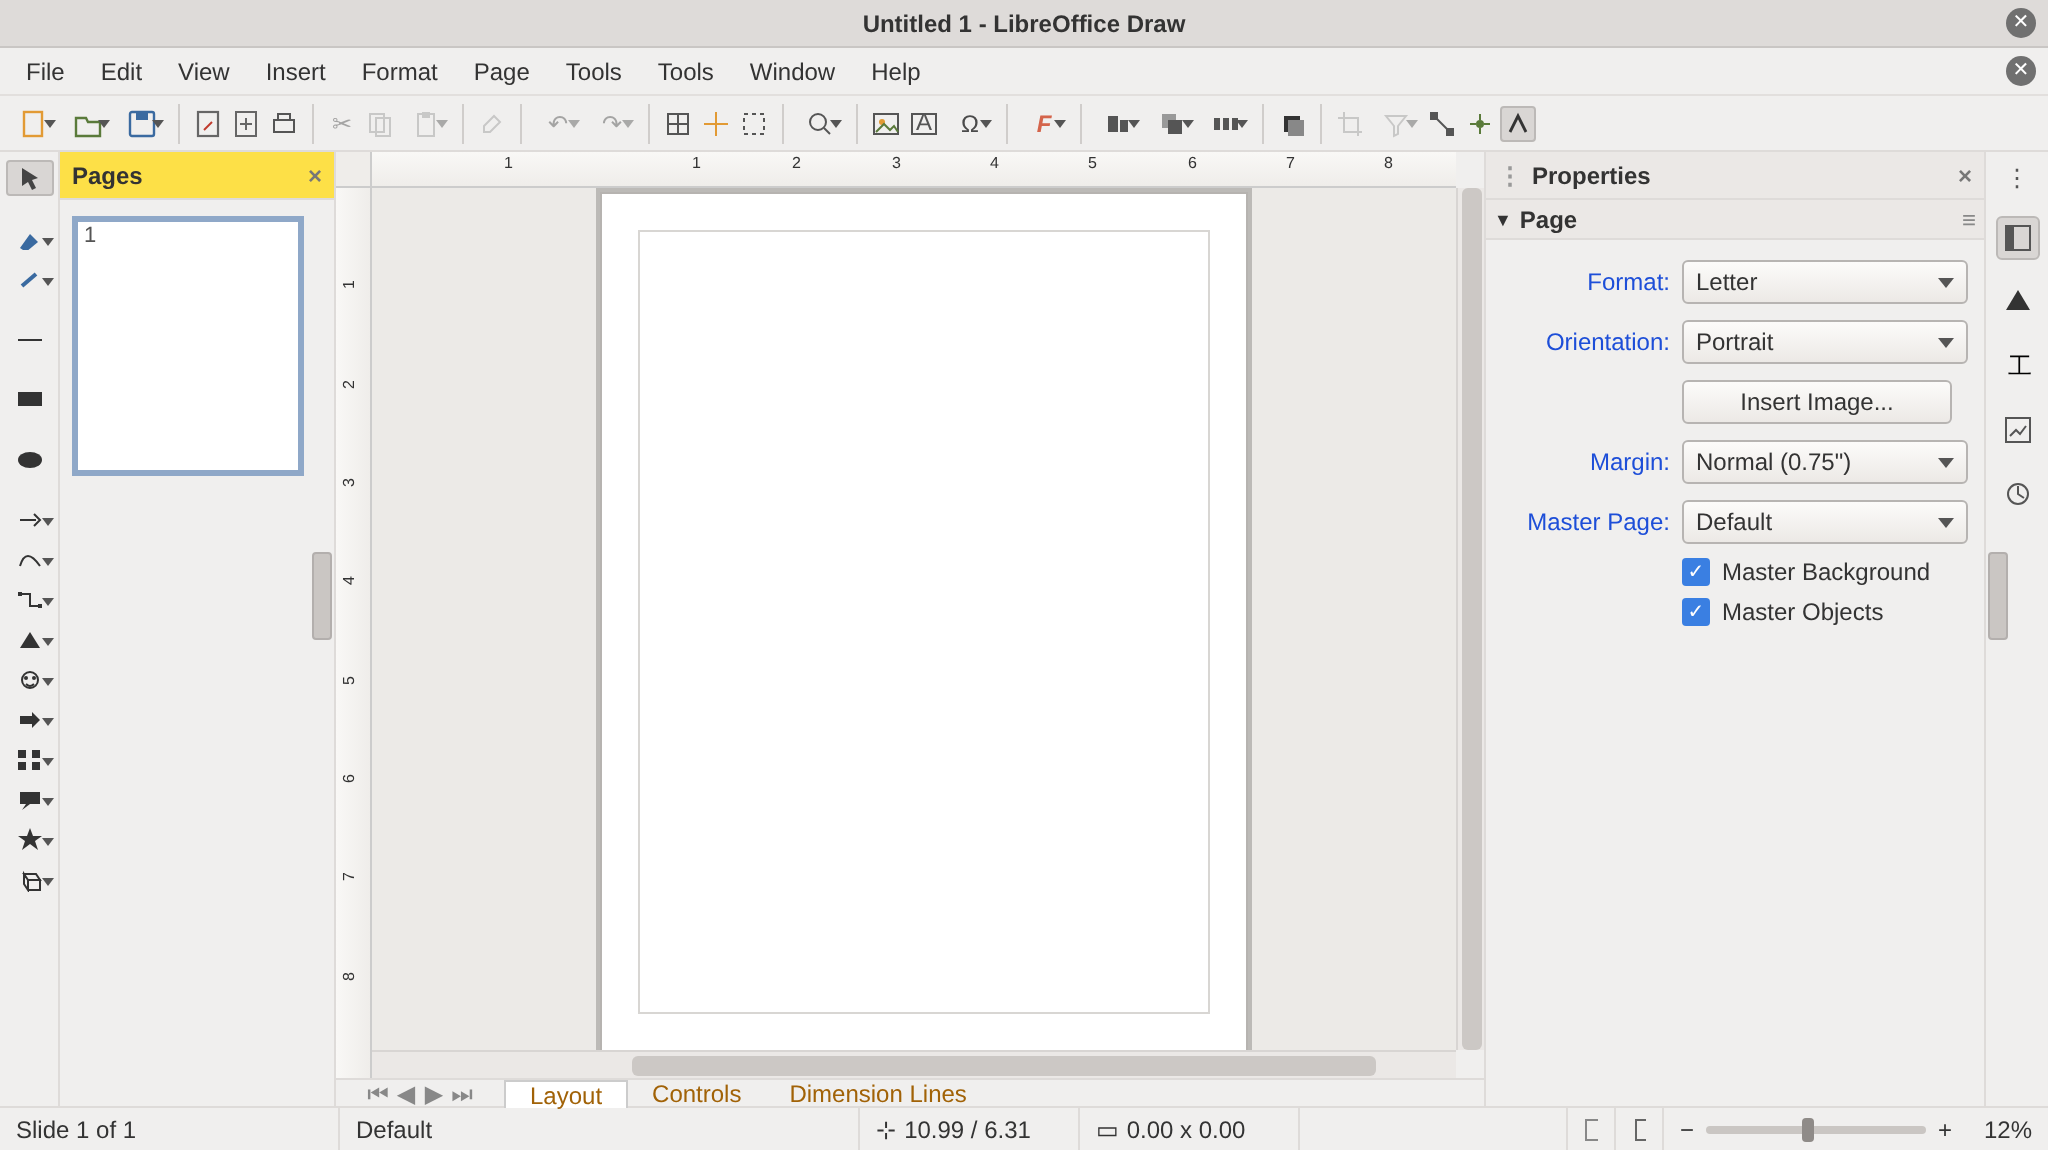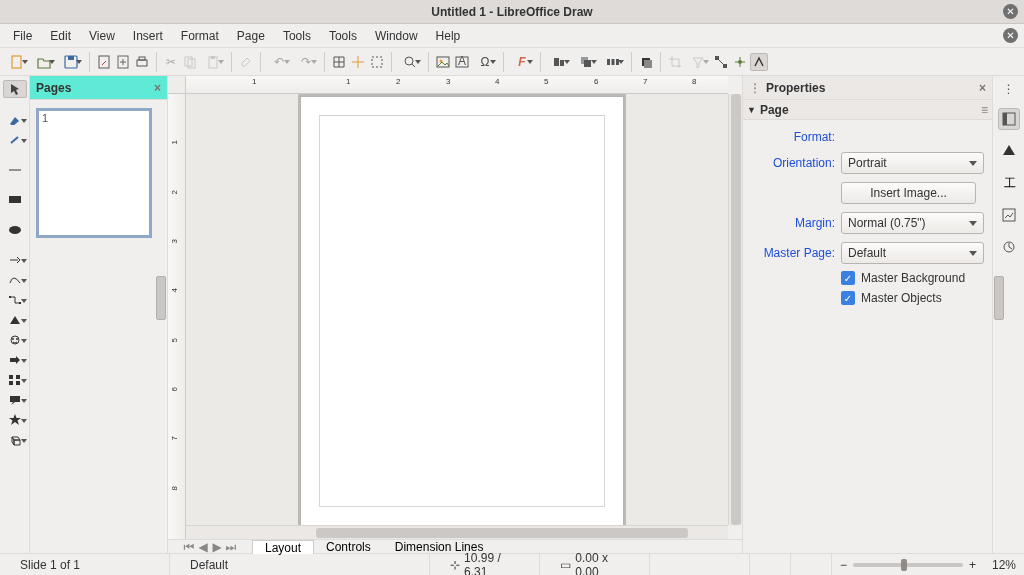--- a/index.html
+++ b/index.html
@@ -28,21 +28,21 @@
   .body{flex:1;display:flex;min-height:0}
 
   
   .sidetool{width:30px;background:#f0efee;border-right:1px solid #dedbd9;display:flex;flex-direction:column;align-items:center;padding-top:4px;gap:4px}
   .sidetool .tb,.sidetool .tb.drop{width:24px;height:16px}
   .sidetool .tb.drop::after{right:0}
   .sidetool .sel{background:#d9d6d4;border:1px solid #bcb9b7;border-radius:2px;width:24px;height:18px;display:flex;align-items:center;justify-content:center}
 
   
   .pages{width:138px;background:#f0efee;border-right:1px solid #dedbd9;display:flex;flex-direction:column}
-  .pages-head{height:24px;display:flex;align-items:center;padding:0 6px;font-weight:bold;border-bottom:1px solid #dedbd9;background:#5eead4}
+  .pages-head{height:24px;display:flex;align-items:center;padding:0 6px;font-weight:bold;border-bottom:1px solid #dedbd9;background:#fde047}
   .pages-head .x{margin-left:auto;color:#777}
   .thumb-wrap{padding:8px 6px}
   .thumb{width:116px;height:130px;border:3px solid #8fa8c8;background:#fff;position:relative}
   .thumb .num{position:absolute;left:3px;top:1px;font-size:11px;color:#555}
 
   
   .canvas-wrap{flex:1;display:flex;flex-direction:column;background:#f0efee;min-width:0;position:relative}
   .ruler-corner{position:absolute;left:0;top:0;width:18px;height:18px;background:#efedea;border-right:1px solid #ccc;border-bottom:1px solid #ccc;z-index:3}
   .ruler-h{position:absolute;left:18px;top:0;right:14px;height:18px;background:linear-gradient(#f9f8f6,#efedea);border-bottom:1px solid #ccc;z-index:2;font-size:8px;color:#666;overflow:hidden}
   .ruler-h .lab{position:absolute;top:1px;font-size:8px}
@@ -55,21 +55,21 @@
   .vscroll .thumb-s{position:absolute;left:2px;top:0;width:10px;height:100%;background:#ccc8c5;border-radius:3px}
   .hscroll{position:absolute;left:18px;right:14px;bottom:14px;height:14px;background:#ebe8e6;border-top:1px solid #d8d5d3}
   .hscroll .thumb-s{position:absolute;top:2px;left:130px;right:40px;height:10px;background:#ccc8c5;border-radius:3px}
   .handle{position:absolute;width:10px;height:44px;background:#cac6c3;border:1px solid #b3afad;border-radius:2px}
   .handle.l{left:-12px;top:200px}
   .handle.r{right:-12px;top:200px}
 
   
   .tabs{position:absolute;left:0;right:0;bottom:0;height:14px;background:#f0efee;display:flex;align-items:center;padding-left:14px;font-size:11px;border-top:1px solid #dedbd9}
   .nav-ico{width:14px;height:14px;display:flex;align-items:center;justify-content:center;color:#888}
-  .tab{padding:0 12px;height:14px;line-height:14px;color:#000000}
+  .tab{padding:0 12px;height:14px;line-height:14px;color:#a16207}
   .tab.active{background:#fff;border:1px solid #ccc;border-bottom:none}
 
   
   .props{width:250px;background:#f0efee;border-left:1px solid #dedbd9;display:flex;flex-direction:column;position:relative}
   .props-head{height:24px;display:flex;align-items:center;padding:0 6px;font-weight:bold;background:#ebe8e6;border-bottom:1px solid #dedbd9}
   .props-head .grip{margin-right:5px;color:#999}
   .props-head .x{margin-left:auto;color:#777}
   .section-head{height:20px;display:flex;align-items:center;padding:0 4px;font-weight:bold;background:#ebe8e6;border-bottom:1px solid #dedbd9}
   .section-head .tri{margin-right:4px;font-size:9px}
   .section-head .ham{margin-left:auto;color:#888}
@@ -82,21 +82,21 @@
   .chk{width:14px;height:14px;background:#3a7fe2;border-radius:2px;display:flex;align-items:center;justify-content:center;color:#fff;font-size:10px}
 
   
   .rail{width:32px;background:#f0efee;border-left:1px solid #dedbd9;display:flex;flex-direction:column;align-items:center;padding-top:4px;gap:10px}
   .rail .r-ico{width:22px;height:22px;display:flex;align-items:center;justify-content:center;color:#555}
   .rail .r-ico.on{background:#d9d6d4;border:1px solid #bcb9b7;border-radius:3px}
   .rail .dots{height:18px}
 
   
   .status{height:22px;background:#f0efee;border-top:1px solid #dedbd9;display:flex;align-items:center;font-size:11px;color:#444}
-  .status .cell{padding:0 20px;border-right:1px solid #dedbd9;height:100%;display:flex;align-items:center}
+  .status .cell{padding:0 8px;border-right:1px solid #dedbd9;height:100%;display:flex;align-items:center}
   .zoom{margin-left:auto;display:flex;align-items:center;gap:6px;padding:0 8px}
   .slider{width:110px;height:4px;background:#cac6c3;position:relative;border-radius:2px}
   .slider .knob{position:absolute;left:48px;top:-4px;width:6px;height:12px;background:#8f8b88;border-radius:2px}
   .slider .mid{position:absolute;left:52px;top:-3px;width:1px;height:10px;background:#8f8b88}
 </style>
 </head>
 <body>
 
 <div class="app">
 
@@ -444,20 +444,23 @@
       </div>
       <div class="section-head">
         <span class="tri">▼</span>
         <span>Page</span>
         <span class="ham">≡</span>
       </div>
 
       <div style="height:6px"></div>
       <div class="prop-row">
         <label>Format:</label>
+        <div class="combo">
+            <span>Letter</span>
+          </div>
       </div>
       <div class="prop-row">
         <label>Orientation:</label>
         <div class="combo">
             <span>Portrait</span>
           </div>
       </div>
       <div class="prop-row">
         <div class="btn">
             <span>Insert Image...</span>

